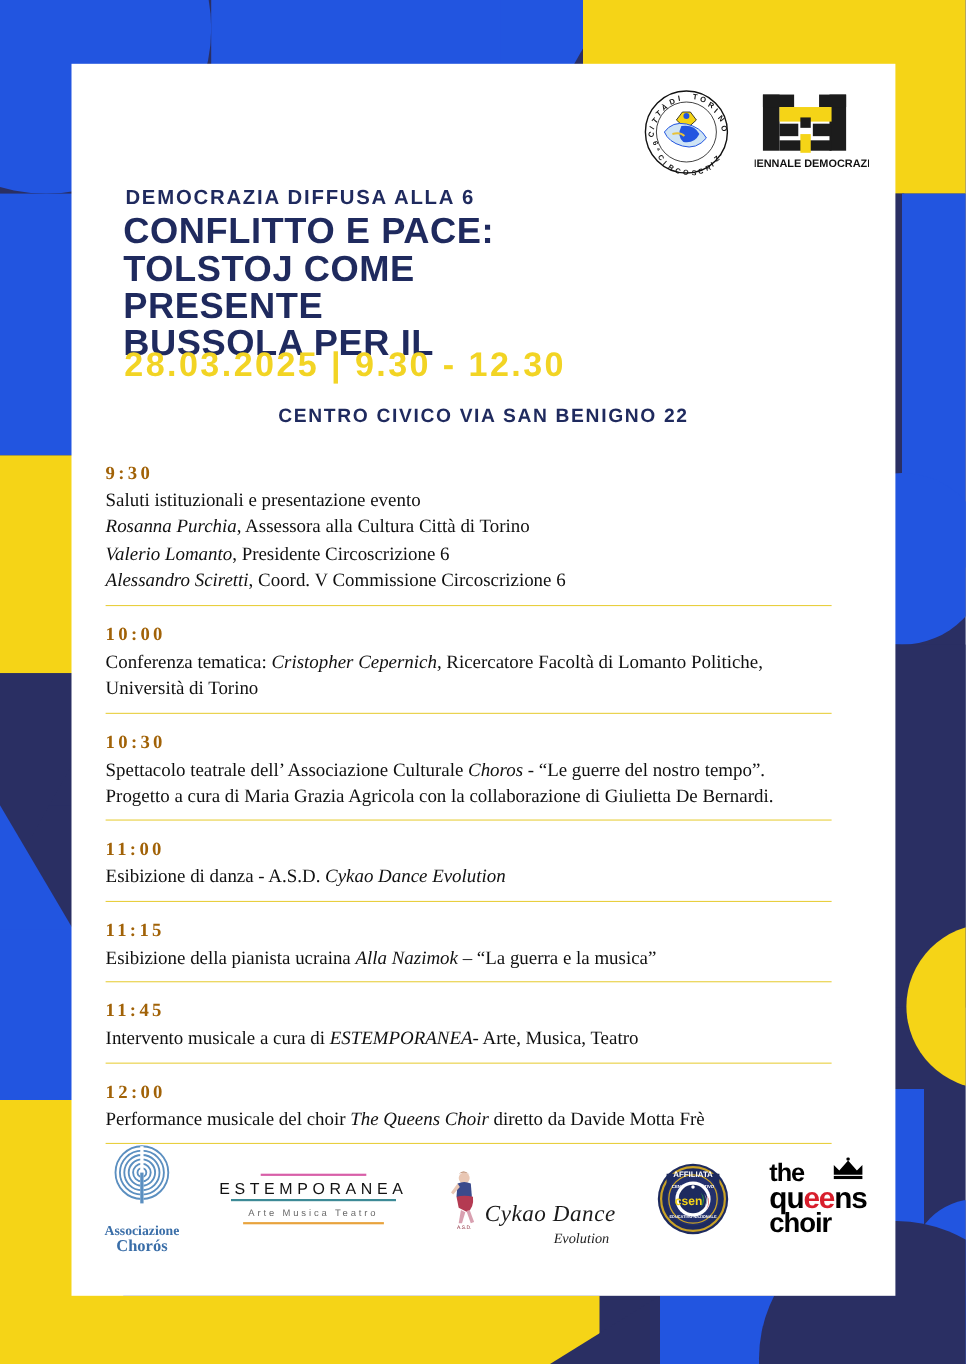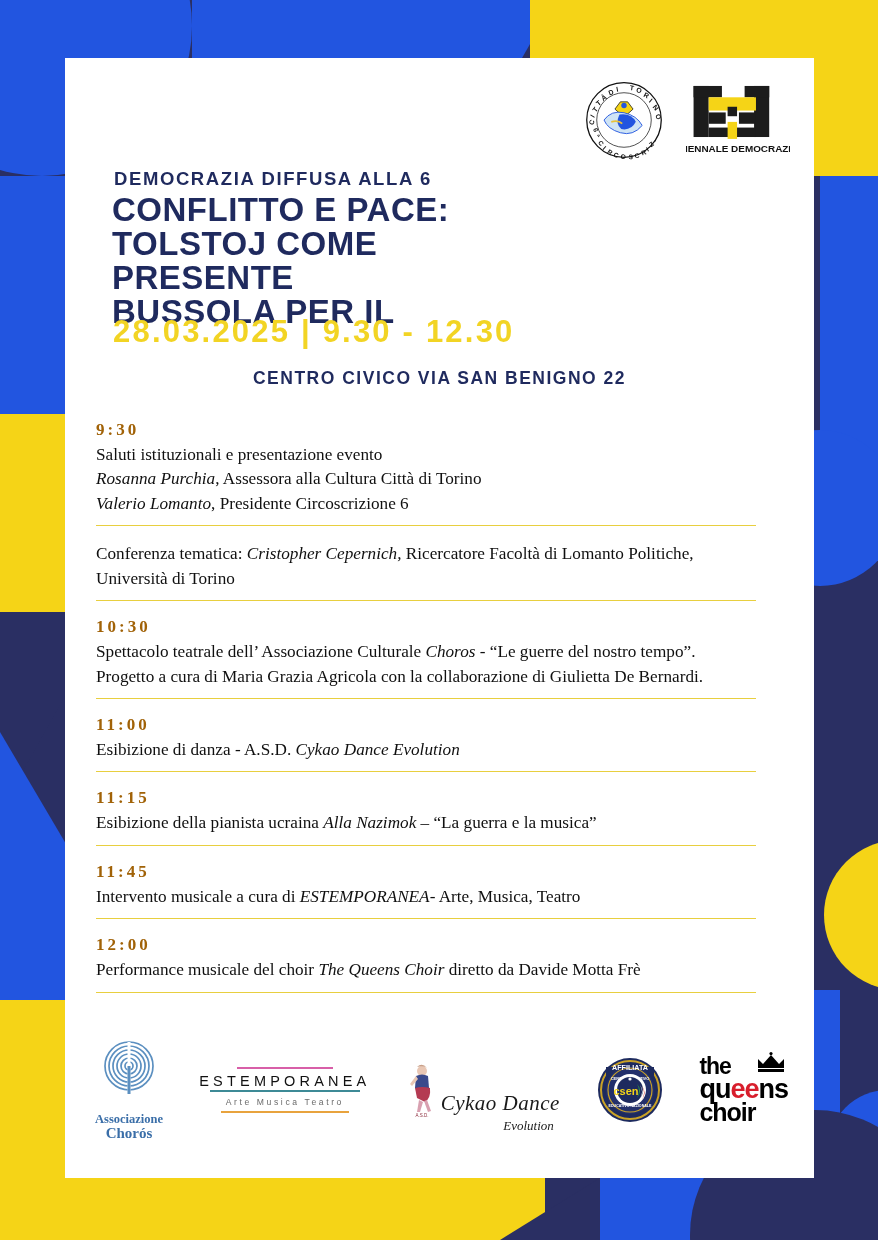--- a/index.html
+++ b/index.html
@@ -408,24 +408,26 @@
     <div class="dateline">28.03.2025  |  9.30 - 12.30</div>
     <div class="venue">CENTRO CIVICO VIA SAN BENIGNO 22</div>
 
     <div class="schedule">
         <div class="slot">
           <div class="slot-time">9:30</div>
           <div class="slot-lines">
             <span class="ln"><span>Saluti istituzionali e presentazione evento</span></span>
             <span class="ln"><em>Rosanna Purchia</em><span>, Assessora alla Cultura Città di Torino</span></span>
             <span class="ln"><em>Valerio Lomanto</em><span>,  Presidente Circoscrizione 6</span></span>
-          </div>
-          <div class="divider"></div>
-        </div>
-        <div class="slot">
+            <span class="ln"><em>Alessandro Sciretti</em><span>, Coord. V Commissione Circoscrizione 6</span></span>
+          </div>
+          <div class="divider"></div>
+        </div>
+        <div class="slot">
+          <div class="slot-time">10:00</div>
           <div class="slot-lines">
             <span class="ln"><span>Conferenza tematica: </span><em>Cristopher Cepernich,</em><span> Ricercatore Facoltà di Lomanto Politiche,</span></span>
             <span class="ln"><span>Università di Torino</span></span>
           </div>
           <div class="divider"></div>
         </div>
         <div class="slot">
           <div class="slot-time">10:30</div>
           <div class="slot-lines">
             <span class="ln"><span>Spettacolo teatrale  dell’ Associazione Culturale </span><em>Choros</em><span> - “Le guerre del nostro tempo”.</span></span>

